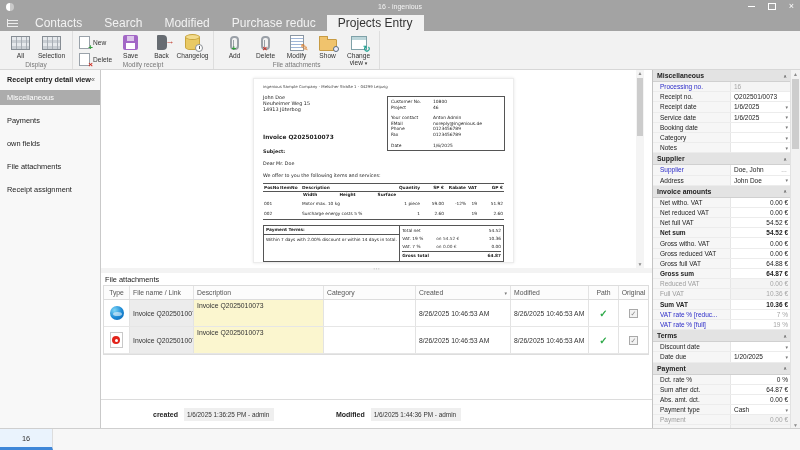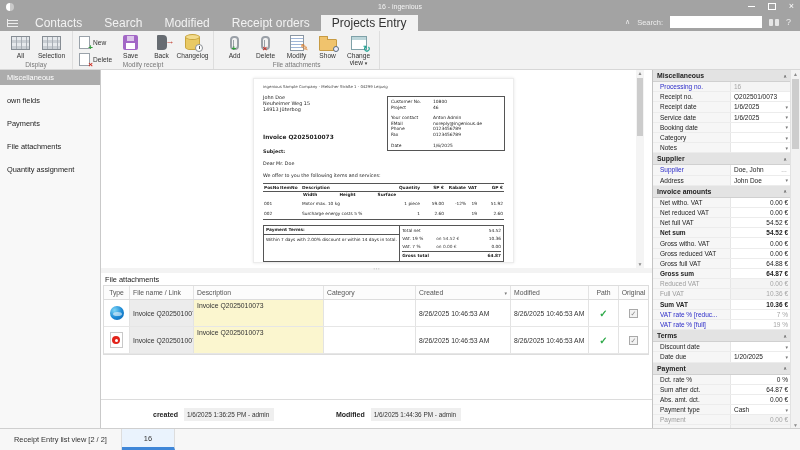--- a/index.html
+++ b/index.html
@@ -168,33 +168,23 @@
     <span class="wclose">×</span>
   </span>
 </div>
 
 <div class="menubar">
   <span class="burger"></span>
   <span class="mtabs" id="menu-tabs">
       <span class="mtab">Contacts</span>
       <span class="mtab">Search</span>
       <span class="mtab">Modified</span>
-      <span class="mtab">Receipt orders</span>
+      <span class="mtab">Purchase reduc</span>
       <span class="mtab active">Projects Entry</span>
     </span>
-  <span class="menu-right">
-    <span class="chev">∧</span>
-    <span class="search-lb">Search:</span>
-    <input class="search-in" value="" style="">
-    <span class="binoc">
-        <i></i>
-        <i></i>
-      </span>
-    <span class="help">?</span>
-  </span>
 </div>
 
 <div class="ribbon">
   <div class="rgroup">
     <div class="rbtn">
       <span class="i-wrap">
           <span class="icon-table"></span>
         </span>
       <span>All</span>
     </div>
@@ -286,26 +276,30 @@
         </span>
       <span><span>Change view</span> <span style="font-size:5px">▾</span></span>
     </div>
     <div class="rgroup-label">File attachments</div>
   </div>
 </div>
 
 <div class="main">
 
   <div class="sidebar">
+    <div class="side-head">
+      <span>Receipt entry detail view</span>
+      <span class="side-col">«</span>
+    </div>
     <div id="sidebar-items">
         <div class="side-item selected">Miscellaneous</div>
+        <div class="side-item">Payments</div>
         <div class="side-item">own fields</div>
-        <div class="side-item">Payments</div>
         <div class="side-item">File attachments</div>
-        <div class="side-item">Quantity assignment</div>
+        <div class="side-item">Receipt assignment</div>
       </div>
   </div>
 
   <div class="center">
     <div class="preview">
       <div class="doc">
         <div class="doc-sender">ingenious Sample Company - Melscher Straße 1 - 04299 Leipzig</div>
         <div class="doc-recipient" id="doc-recipient">
             <div>John Doe</div>
             <div>Neuheimer Weg 15</div>
@@ -714,15 +708,14 @@
       </div>
     <div class="panel-scroll">
       <span class="up">▲</span>
       <span class="thumb"></span>
       <span class="dn">▼</span>
     </div>
   </div>
 </div>
 
 <div class="statusbar" id="status-tabs">
-    <div class="stab">Receipt Entry list view [2 / 2]</div>
     <div class="stab active">16</div>
   </div>
 
 </body></html>

